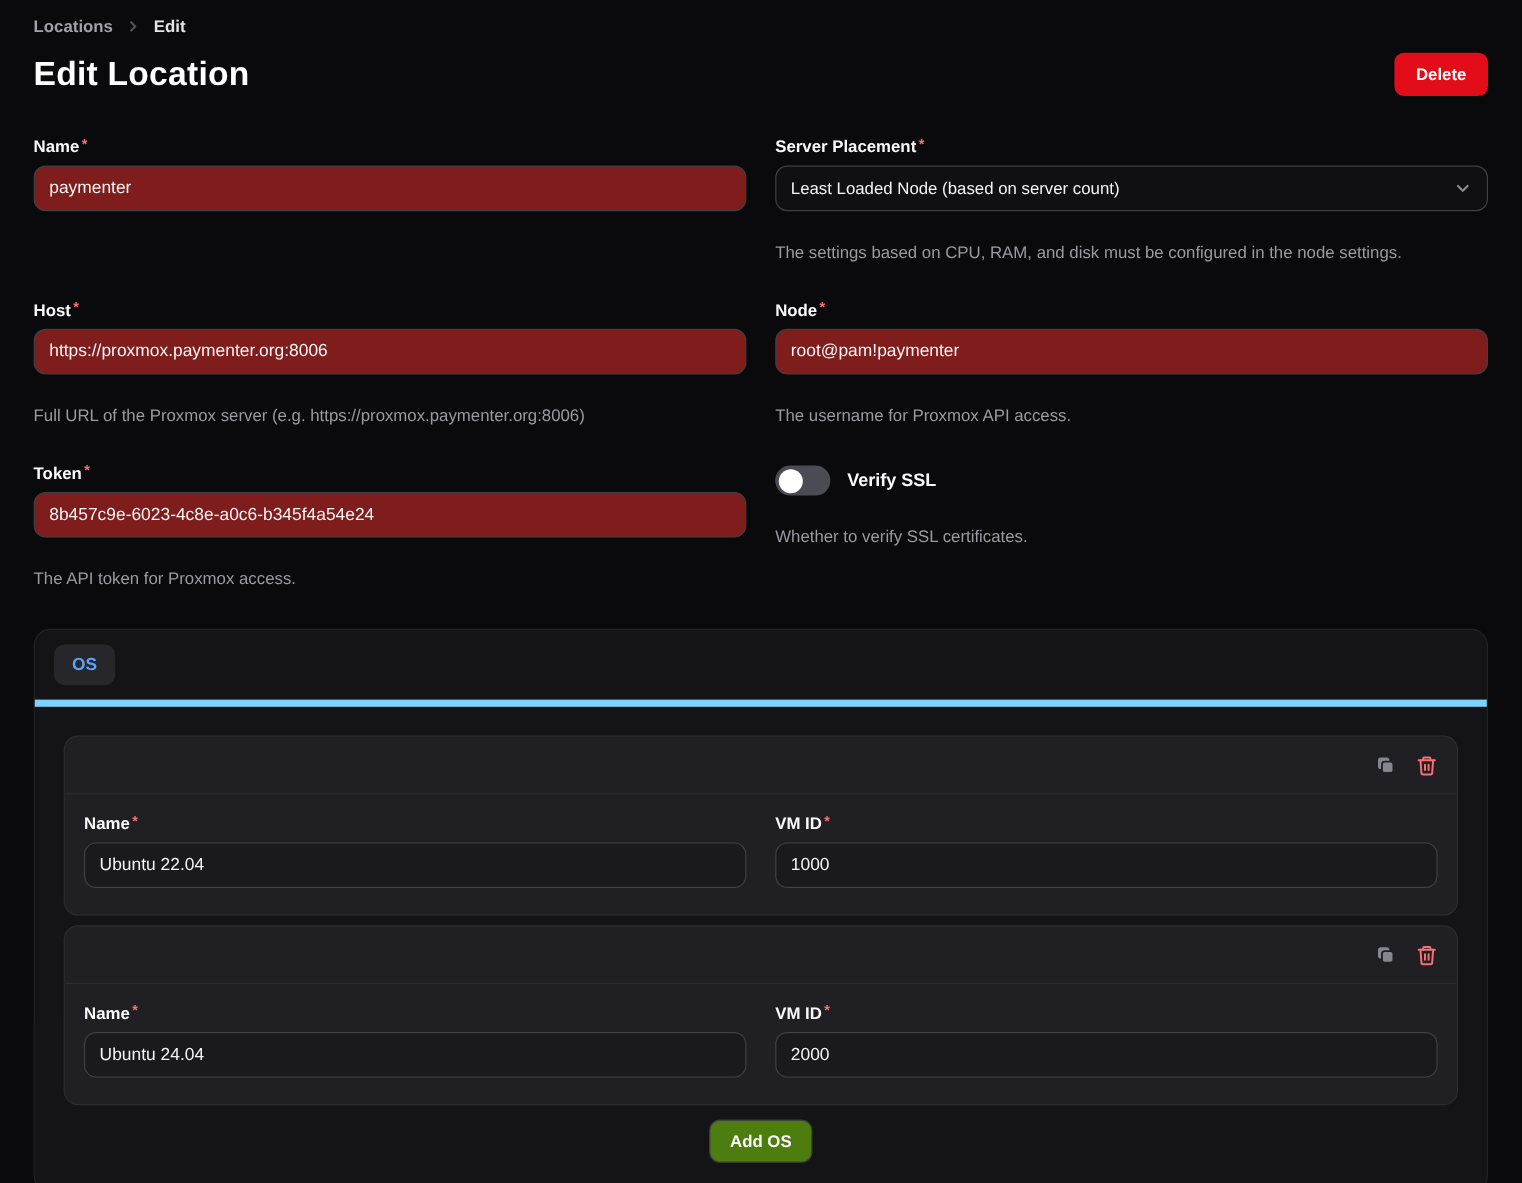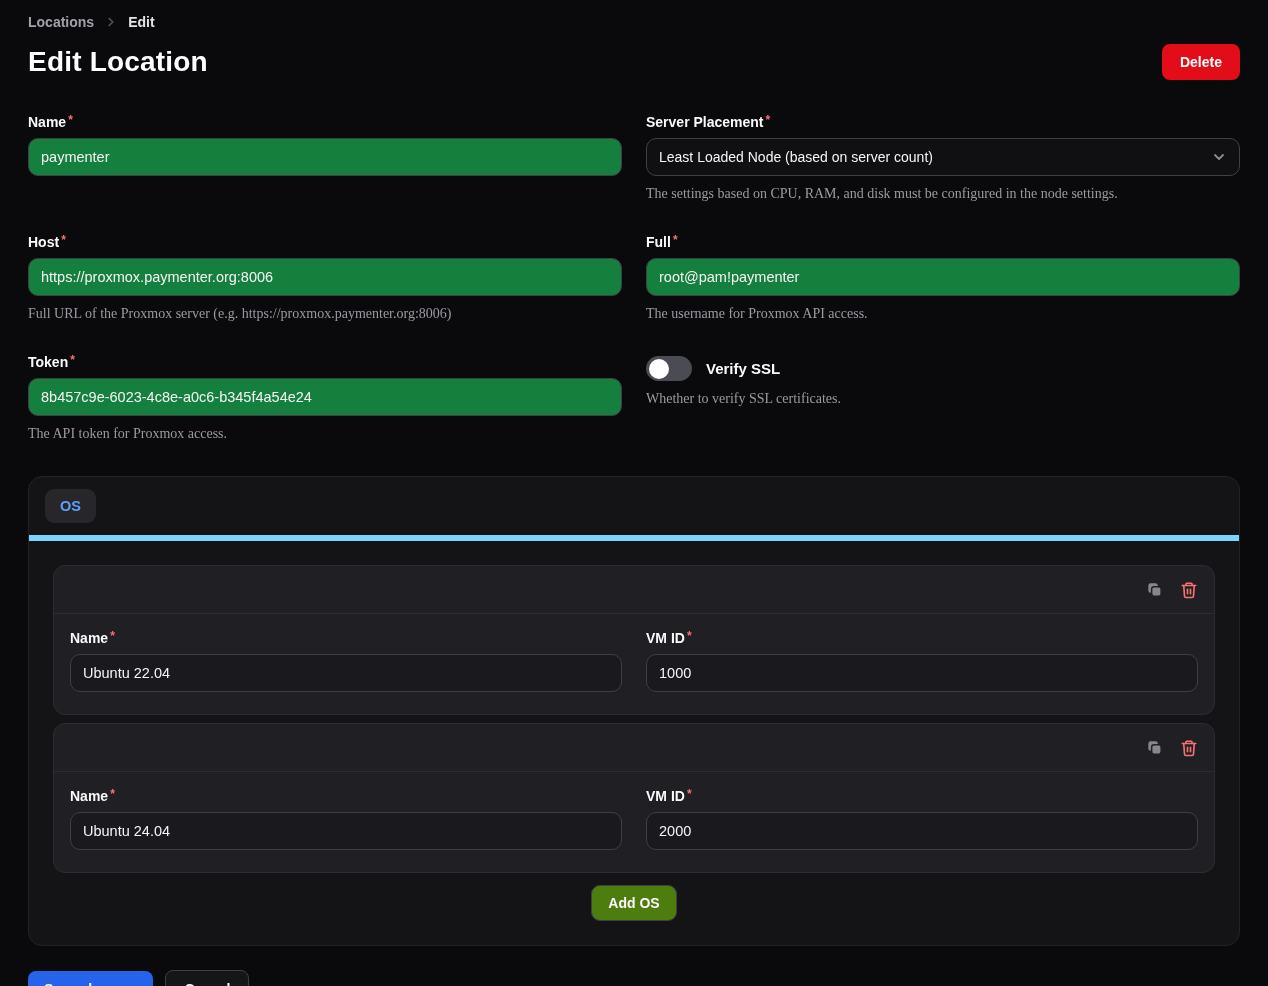--- a/index.html
+++ b/index.html
@@ -23,25 +23,25 @@
   .page-title { font-size: 28px; font-weight: 800; letter-spacing: 0.2px; color: #ffffff; }
   .btn { border: none; border-radius: 8px; font-family: inherit; font-size: 14px; font-weight: 700; cursor: pointer; }
   .btn-danger { background: #e20d19; color: #ffffff; padding: 10px 18px; }
 
   
   .form-grid { display: grid; grid-template-columns: 1fr 1fr; column-gap: 24px; row-gap: 32px; margin-top: 34px; }
   .field-label { display: flex; align-items: flex-start; gap: 2px; font-size: 14px; font-weight: 700; color: #fafafa; margin-bottom: 8px; }
   .req { color: #f87171; font-size: 12px; line-height: 12px; font-weight: 700; }
   .text-input {
     width: 100%; height: 38px;
-    background: #15803d; border: 1px solid #3f3f46; border-radius: 10px;
+    background: #7f1d1d; border: 1px solid #3f3f46; border-radius: 10px;
     color: #f4f4f5; font-family: inherit; font-size: 14.5px;
     padding: 0 12px; outline: none;
   }
-  .helper { margin-top: 10px; font-size: 14px; color: #9a9aa3; font-family: Liberation Serif, serif; }
+  .helper { margin-top: 26px; font-size: 14px; color: #9a9aa3; }
 
   .select-box {
     position: relative; width: 100%; height: 38px;
     background: #101013; border: 1px solid #3f3f46; border-radius: 10px;
     display: flex; align-items: center; padding: 0 36px 0 12px;
     font-size: 14px; color: #f4f4f5; cursor: pointer;
   }
   .select-box .chev { position: absolute; right: 12px; top: 50%; transform: translateY(-50%); display: flex; color: #8b8b94; }
 
   
@@ -142,21 +142,21 @@
     <div class="field-label">
       <span>Host</span>
       <span class="req">*</span>
     </div>
     <input class="text-input" value="https://proxmox.paymenter.org:8006" style="">
     <div class="helper">Full URL of the Proxmox server (e.g. https://proxmox.paymenter.org:8006)</div>
   </div>
 
   <div>
     <div class="field-label">
-      <span>Full</span>
+      <span>Node</span>
       <span class="req">*</span>
     </div>
     <input class="text-input" value="root@pam!paymenter" style="">
     <div class="helper">The username for Proxmox API access.</div>
   </div>
 
   <div>
     <div class="field-label">
       <span>Token</span>
       <span class="req">*</span>

